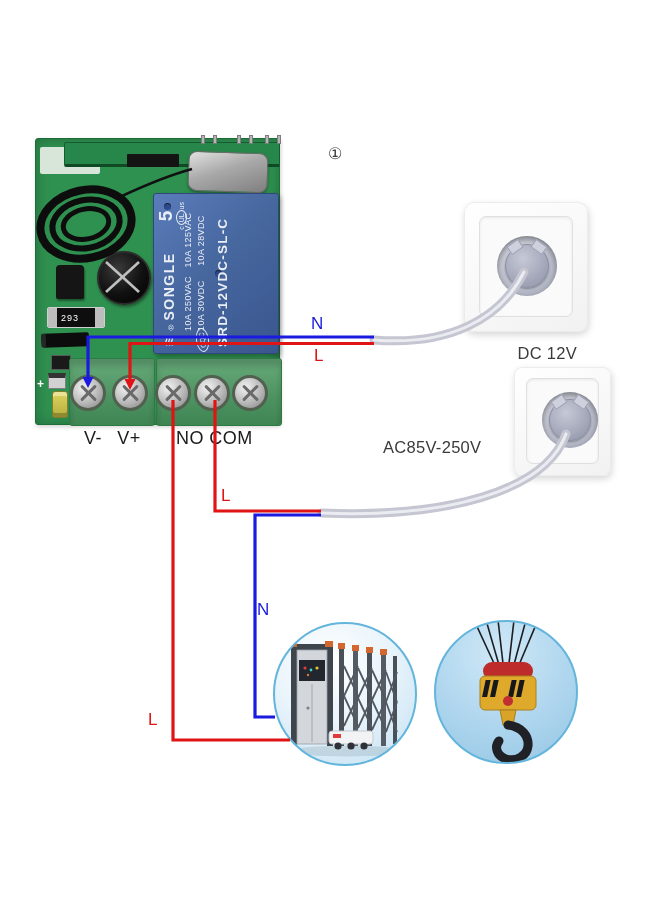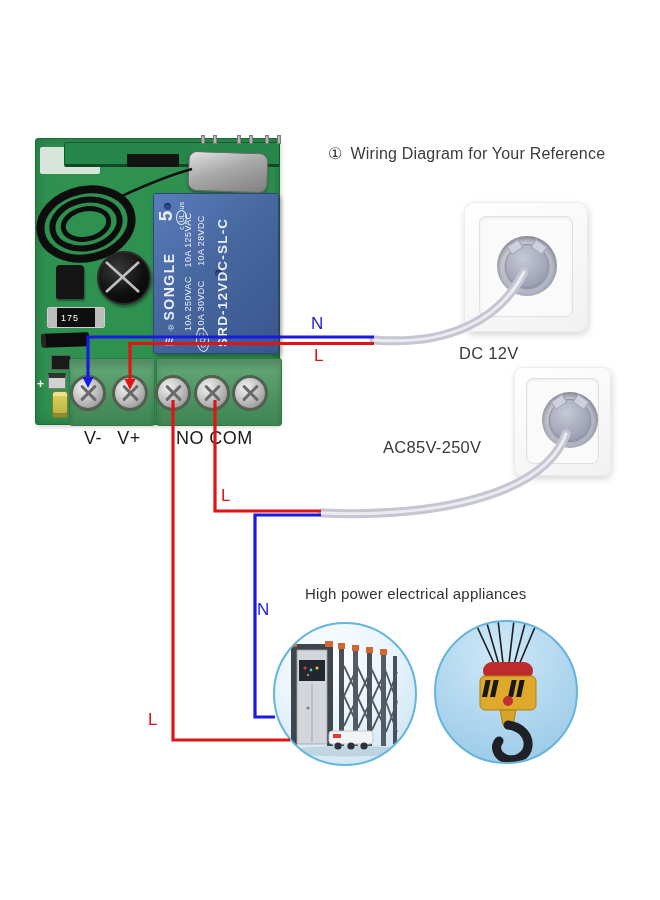--- a/index.html
+++ b/index.html
@@ -92,21 +92,21 @@
   .socket-plug::after{right:2px;transform:rotate(35deg);}
   .socket1{left:464px;top:202px;width:124px;height:130px;}
   .socket1 .socket-inner{left:15px;top:14px;right:15px;bottom:15px;}
   .socket1 .socket-recess{left:33px;top:34px;width:60px;height:60px;}
   .socket1 .socket-plug{left:41px;top:42px;width:44px;height:44px;}
   .socket2{left:514px;top:367px;width:97px;height:109px;border-radius:8px;}
   .socket2 .socket-inner{left:12px;top:11px;right:12px;bottom:12px;}
   .socket2 .socket-recess{left:28px;top:25px;width:56px;height:56px;}
   .socket2 .socket-plug{left:35px;top:32px;width:42px;height:42px;}
   .socket-label{font-size:16.5px;color:#3a3a3a;letter-spacing:.3px;}
-  .dc-label{left:459px;top:344px;width:118px;text-align:left;}
+  .dc-label{left:459px;top:344px;width:118px;text-align:right;}
   .ac-label{left:383px;top:438px;}
 
   
   .wire-label{font-size:17px;letter-spacing:.5px;}
   .wl-blue{color:#1a1ae0;}
   .wl-red{color:#e01414;}
   .wl-n-top{left:311px;top:314px;}
   .wl-l-top{left:314px;top:346px;}
   .wl-l-com{left:221px;top:486px;}
   .wl-n-bottom{left:257px;top:600px;}
@@ -123,21 +123,20 @@
   #overlay{position:absolute;left:0;top:0;z-index:5;pointer-events:none;}
   .label-layer{z-index:6;}
 </style>
 </head>
 <body>
 
 <div id="stage">
 
   <div class="abs diagram-title">
     <span>①</span>
-    <span>Wiring Diagram for Your Reference</span>
   </div>
 
   <div class="abs board">
     <div class="abs silkscreen-patch"></div>
     <div class="abs daughterboard">
       <span class="pin" style="left:136px"></span>
       <span class="pin" style="left:148px"></span>
       <span class="pin" style="left:172px"></span>
       <span class="pin" style="left:184px"></span>
       <span class="pin" style="left:200px"></span>
@@ -167,21 +166,21 @@
         <div class="relay-ratings">10A 30VDC     10A 28VDC</div>
         <div class="relay-model">SRD-12VDC-SL-C</div>
         <span class="cqc-mark">CQC</span>
       </div>
     </div>
 
     <div class="abs capacitor"></div>
     <div class="abs transistor"></div>
     <div class="abs resistor">
       <span class="res-cap"></span>
-      <span class="res-body">175</span>
+      <span class="res-body">293</span>
       <span class="res-cap"></span>
     </div>
     <div class="abs diode"></div>
     <div class="abs smd-a"></div>
     <div class="abs smd-b"></div>
     <span class="abs plus-silkscreen">+</span>
     <div class="abs led"></div>
 
     <div class="abs tblock tblock1"></div>
     <div class="abs tblock tblock2"></div>
@@ -203,21 +202,20 @@
     <div class="socket-plug"></div>
   </div>
   <div class="abs socket socket2">
     <div class="socket-inner"></div>
     <div class="socket-recess"></div>
     <div class="socket-plug"></div>
   </div>
   <div class="abs socket-label dc-label">DC 12V</div>
   <div class="abs socket-label ac-label">AC85V-250V</div>
 
-  <div class="abs appliances-heading">High power electrical appliances</div>
 
   <div class="abs app-circle app-gate">
     <svg width="140" height="140" viewBox="0 0 140 140">
       <ellipse cx="72" cy="127" rx="54" ry="5.5" fill="rgba(110,135,150,.22)"></ellipse>
       <g>
         <rect x="64" y="24" width="5" height="98" fill="#4a5058"></rect>
         <rect x="78" y="26" width="5" height="96" fill="#555c64"></rect>
         <rect x="92" y="28" width="5" height="94" fill="#4a5058"></rect>
         <rect x="106" y="30" width="5" height="92" fill="#555c64"></rect>
         <rect x="118" y="32" width="4" height="88" fill="#4a5058"></rect>

